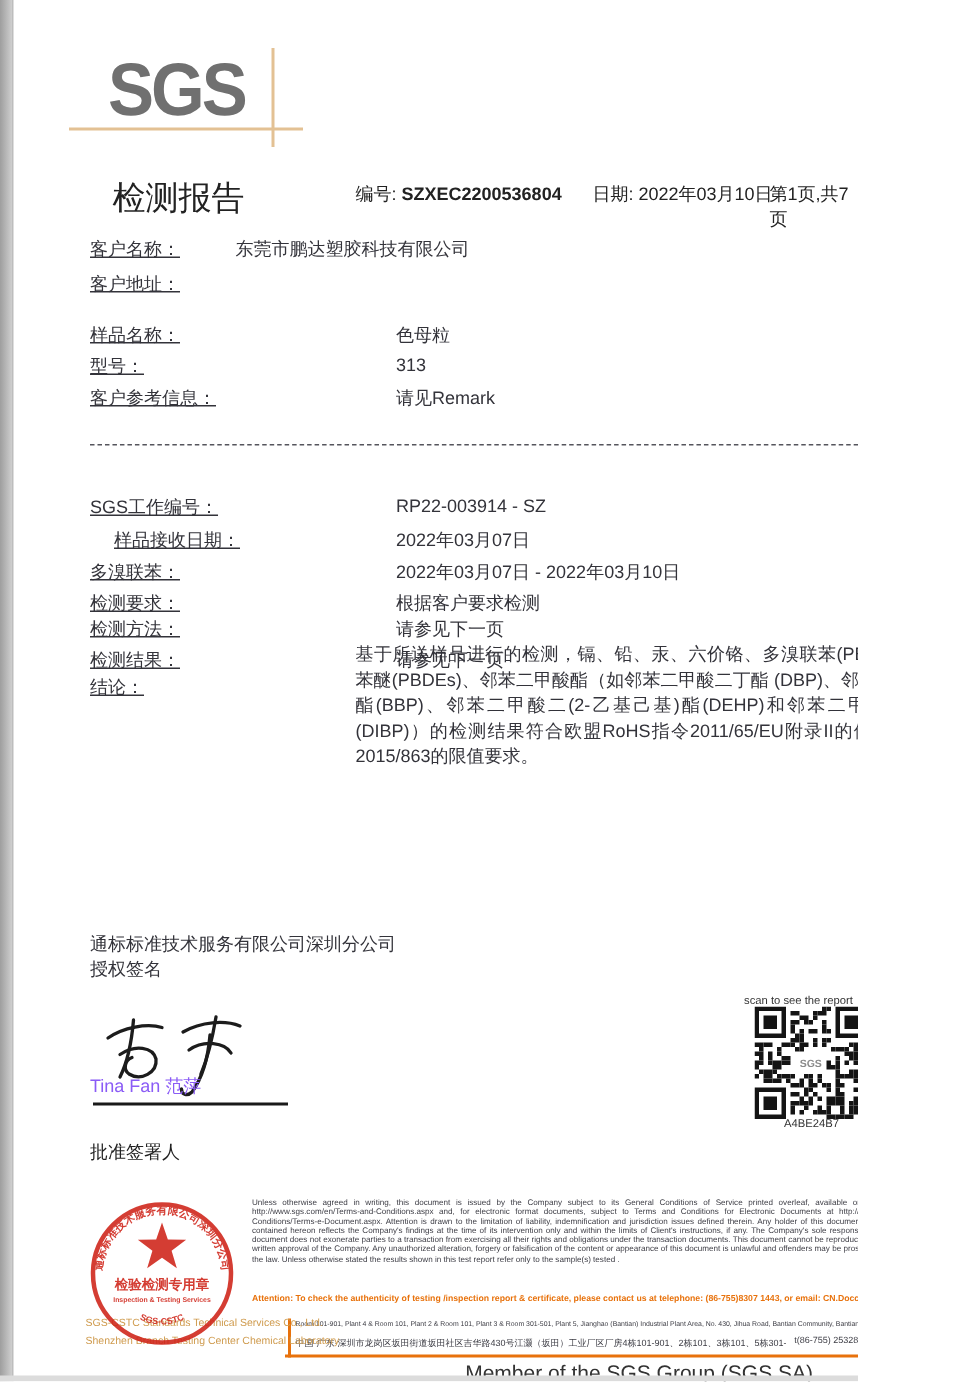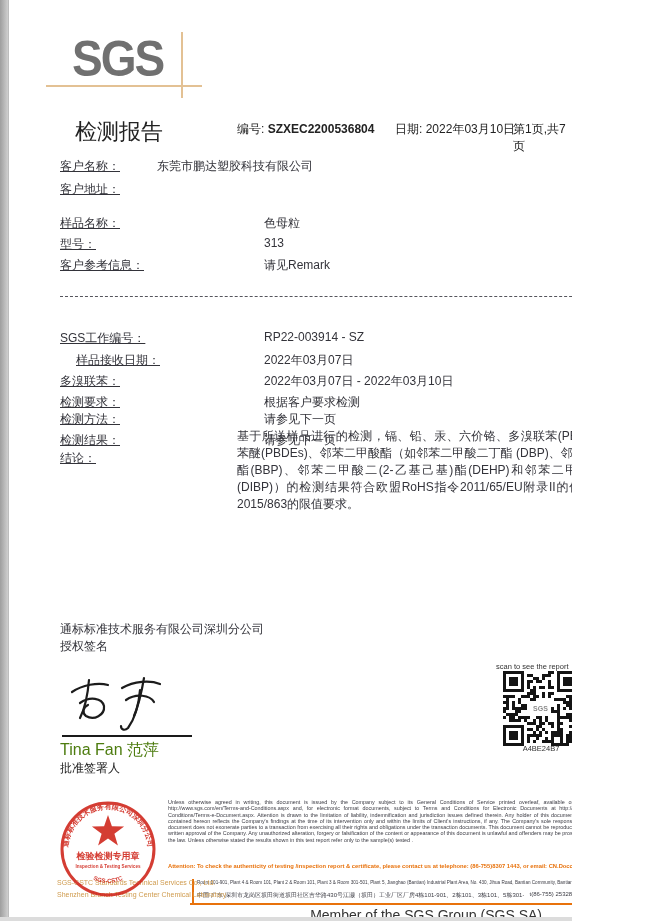--- a/index.html
+++ b/index.html
@@ -21,21 +21,21 @@
   .row-value{position:absolute;font-size:12px;color:#33333a;margin-left:27px;}
   .v-client{left:130px;}
   .v-wide{left:237px;}
   .dashed-sep{position:absolute;left:60px;top:296px;width:582px;border-top:1px dashed #55555c;}
   .conclusion{position:absolute;left:237px;top:428px;width:408px;font-size:12px;line-height:17px;
               color:#33333a;text-align:justify;}
   
   .sig-company{position:absolute;left:60px;top:621px;font-size:12px;line-height:17px;color:#33333a;}
   .sig-svg{position:absolute;left:66px;top:672px;}
   .sig-line{position:absolute;left:62px;top:735px;width:130px;border-top:2px solid #1a1a1a;}
-  .sig-name{position:absolute;left:60px;top:740px;font-size:16px;color:#4d7c0f;}
+  .sig-name{position:absolute;left:60px;top:716px;font-size:12px;color:#8b5cf6;}
   .sig-title{position:absolute;left:60px;top:760px;font-size:12px;color:#222;}
   
   .qr-caption{position:absolute;left:496px;top:662px;width:90px;text-align:left;font-size:7.5px;color:#333;}
   .qr-box{position:absolute;left:503px;top:671px;}
   .qr-code-label{position:absolute;left:496px;top:744px;width:90px;text-align:center;font-size:7.5px;color:#333;}
   
   .stamp{position:absolute;left:58px;top:797px;z-index:3;opacity:.88;}
   .tan-line{position:absolute;left:57px;font-size:7px;color:#cf9b4e;z-index:2;white-space:nowrap;}
   .disclaimer{position:absolute;left:168px;top:799px;width:474px;font-size:5.4px;line-height:6.3px;
               color:#3c3c44;text-align:justify;}

